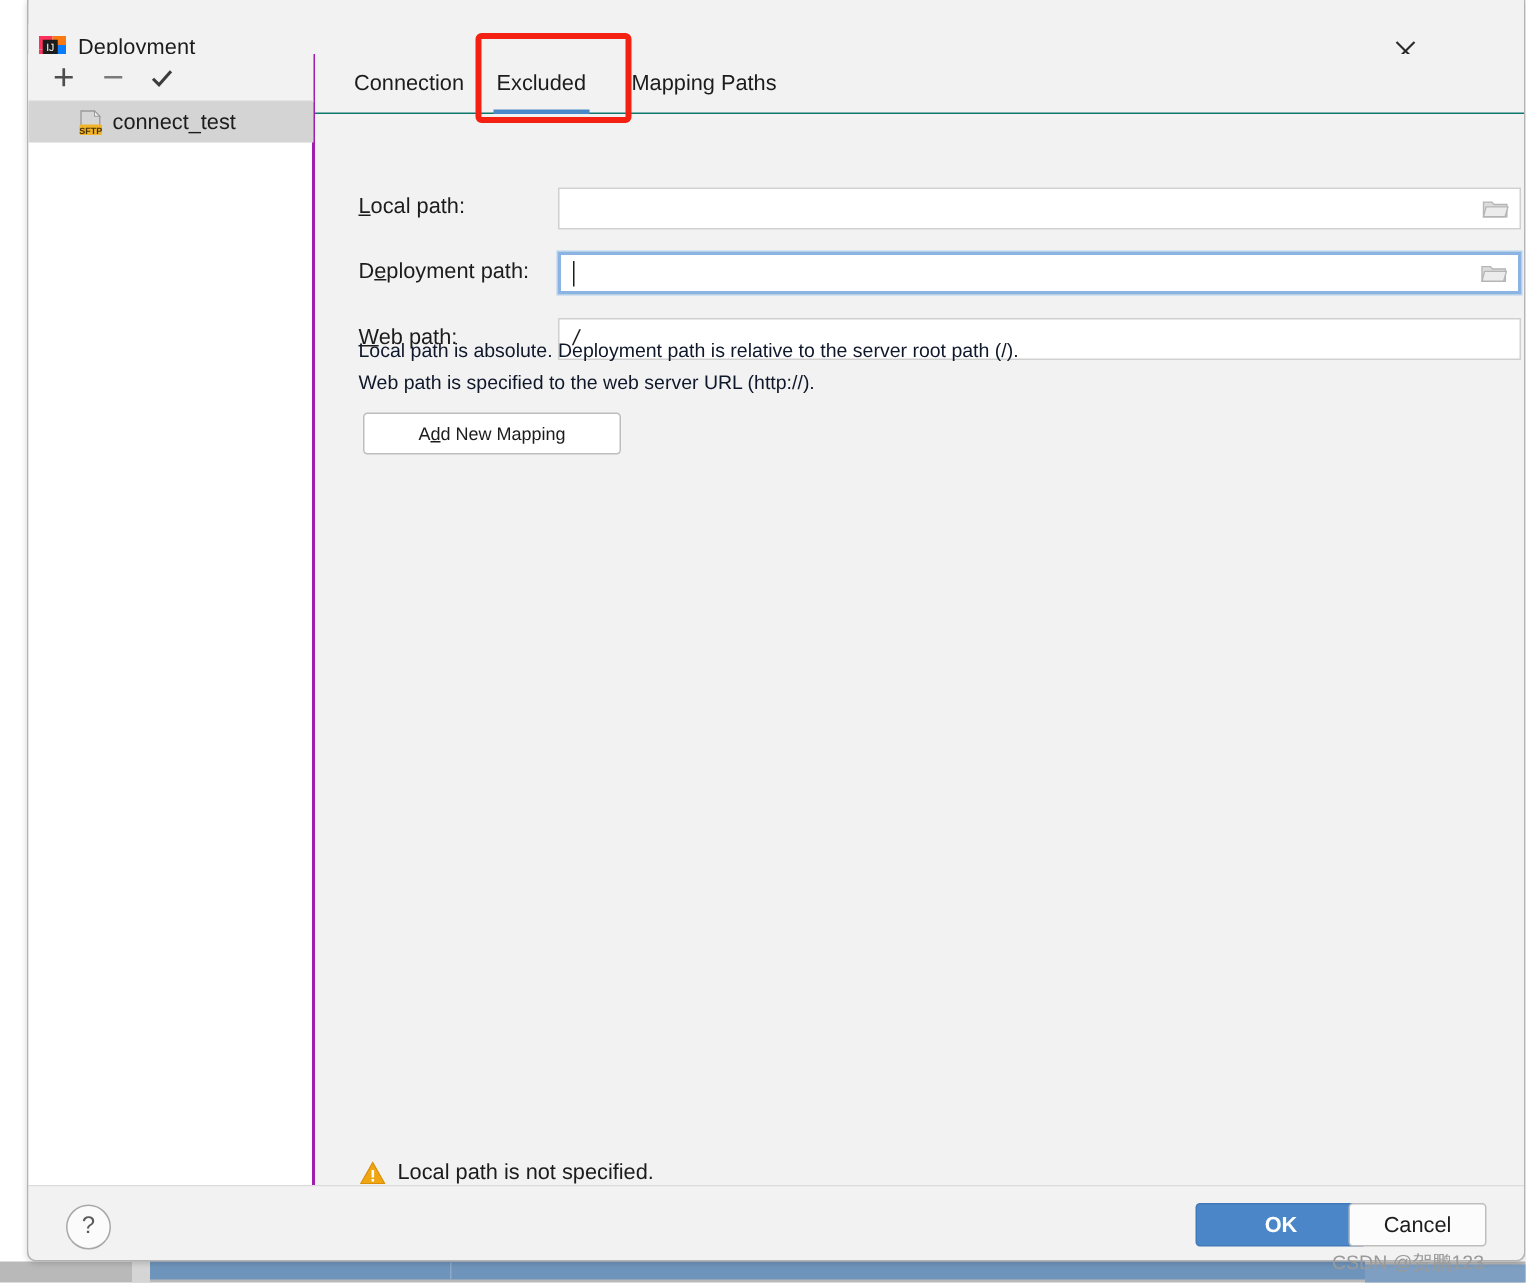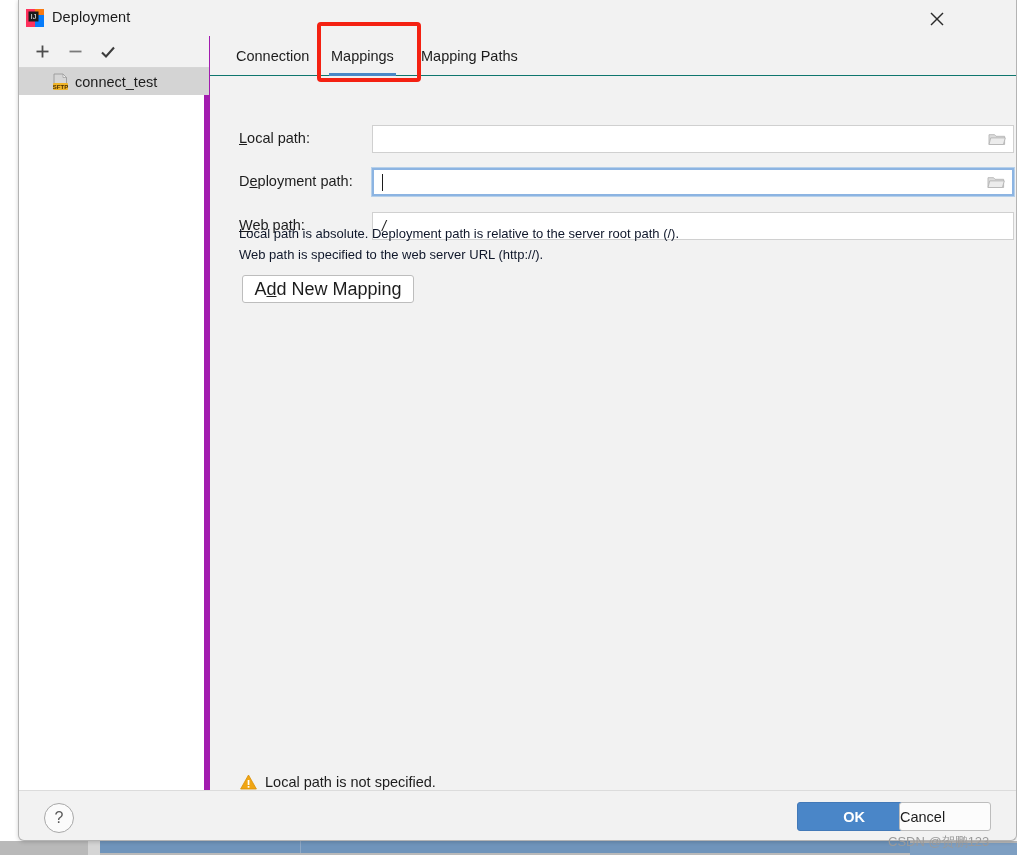--- a/index.html
+++ b/index.html
@@ -79,21 +79,21 @@
     width: 999px; height: 841px;
     background: #f2f2f2;
     border: 1px solid #b4b4b4;
     border-top: none;
     border-radius: 0 0 6px 6px;
     box-sizing: border-box;
     box-shadow: 0 1px 4px rgba(0,0,0,0.18);
   }
   .dialog-titlebar {
     position: absolute;
-    left: 0; top: 1px;
+    left: 0; top: 16px;
     width: 941px; height: 36px;
     background: #f2f2f2;
     border-radius: 0 6px 0 0;
     box-sizing: border-box;
   }
   .title-icon {
     position: absolute;
     left: 7px; top: 8px;
     width: 18px; height: 18px;
   }
@@ -115,21 +115,21 @@
   }
   .close-btn svg { display: block; }
 
   
   .left-panel {
     position: absolute;
     left: 0; top: 36px;
     width: 191px;
     height: 754px;
     background: #ffffff;
-    border-right: 6px solid #a21caf;
+    border-right: 2px solid #a21caf;
     box-sizing: border-box;
   }
   .left-toolbar {
     position: absolute;
     left: 0; top: 0;
     width: 190px; height: 32px;
     background: #f2f2f2;
     border-bottom: 1px solid #d6d6d6;
     box-sizing: border-box;
   }
@@ -280,21 +280,21 @@
     left: 32px;
     width: 172px;
     height: 28px;
     background: #ffffff;
     border: 1px solid #bdbdbd;
     border-radius: 3px;
     box-sizing: border-box;
     display: flex;
     align-items: center;
     justify-content: center;
-    font-size: 18px;
+    font-size: 12px;
     color: #1c1c1c;
     cursor: pointer;
   }
   .add-mapping-btn u { text-decoration: underline; }
 
   .status-row {
     position: absolute;
     left: 0; top: 722px;
     width: 806px;
     height: 32px;
@@ -358,20 +358,21 @@
     position: absolute;
     left: 880px; top: 11px;
     width: 92px; height: 29px;
     background: #fcfcfc;
     border: 1px solid #bdbdbd;
     border-radius: 3px;
     color: #1c1c1c;
     font-size: 14.5px;
     display: flex;
     align-items: center;
+    justify-content: center;
     cursor: pointer;
     box-sizing: border-box;
   }
 
   .watermark {
     position: absolute;
     left: 888px; top: 833px;
     font-size: 13px;
     color: #9a9a9a;
     white-space: nowrap;
@@ -446,21 +447,21 @@
     </div>
   </div>
 
   <div class="content">
 
     <div class="tabbar">
       <div class="tab" style="left:18px">
         <span>Connection</span>
       </div>
       <div class="tab selected" style="left:113px">
-        <span>Mappings</span>
+        <span>Excluded</span>
       </div>
       <div class="tab" style="left:203px">
         <span>Mapping Paths</span>
       </div>
       <div class="red-box"></div>
     </div>
 
     <div class="form-row" style="top:89px">
       <label class="form-label" style="top:5px"><u>L</u>ocal path:</label>
       <div class="field">

